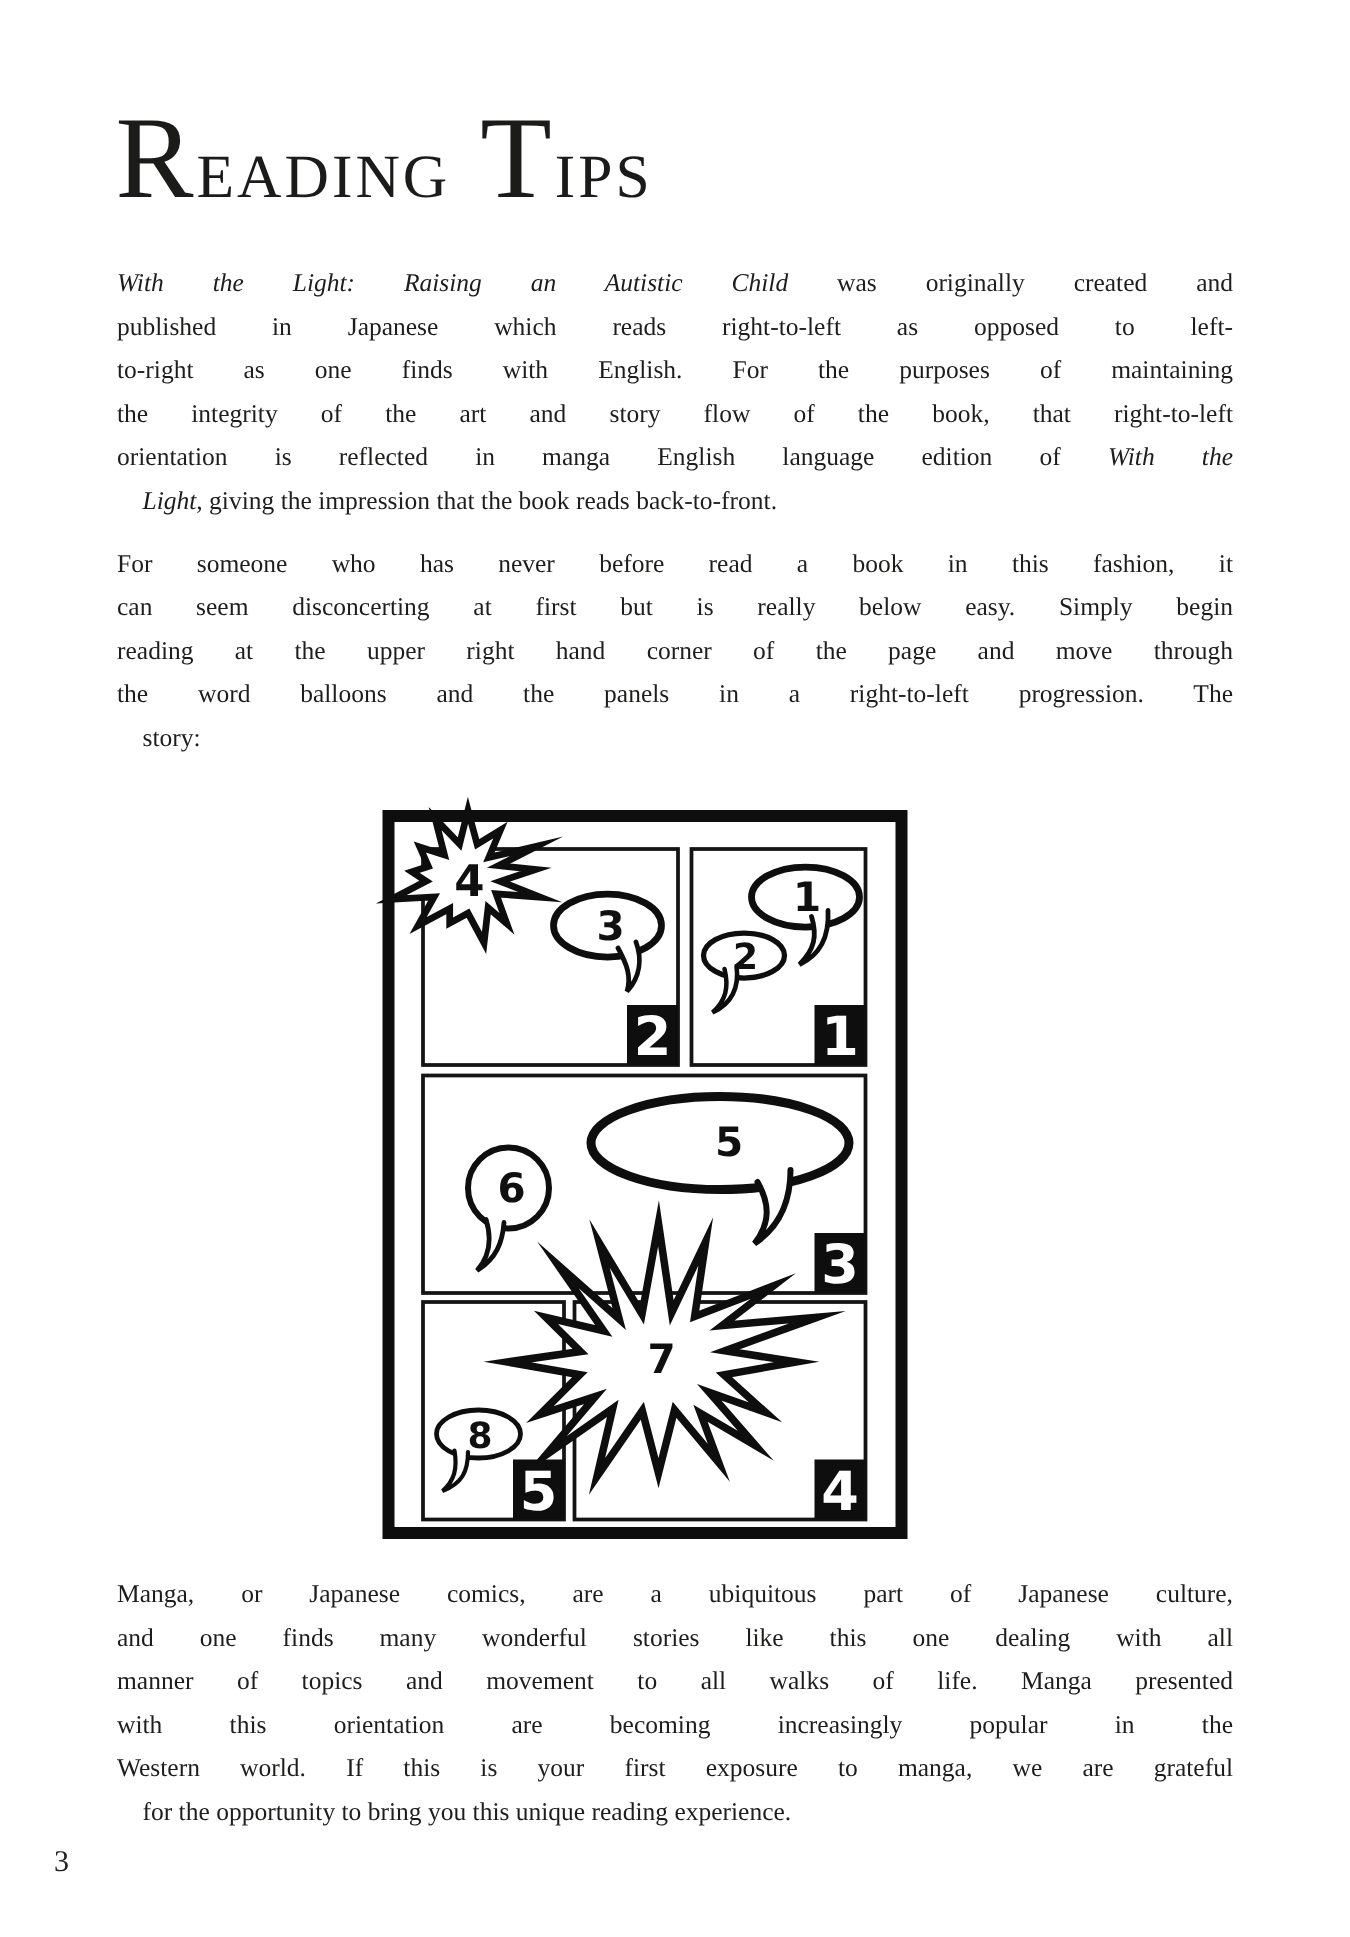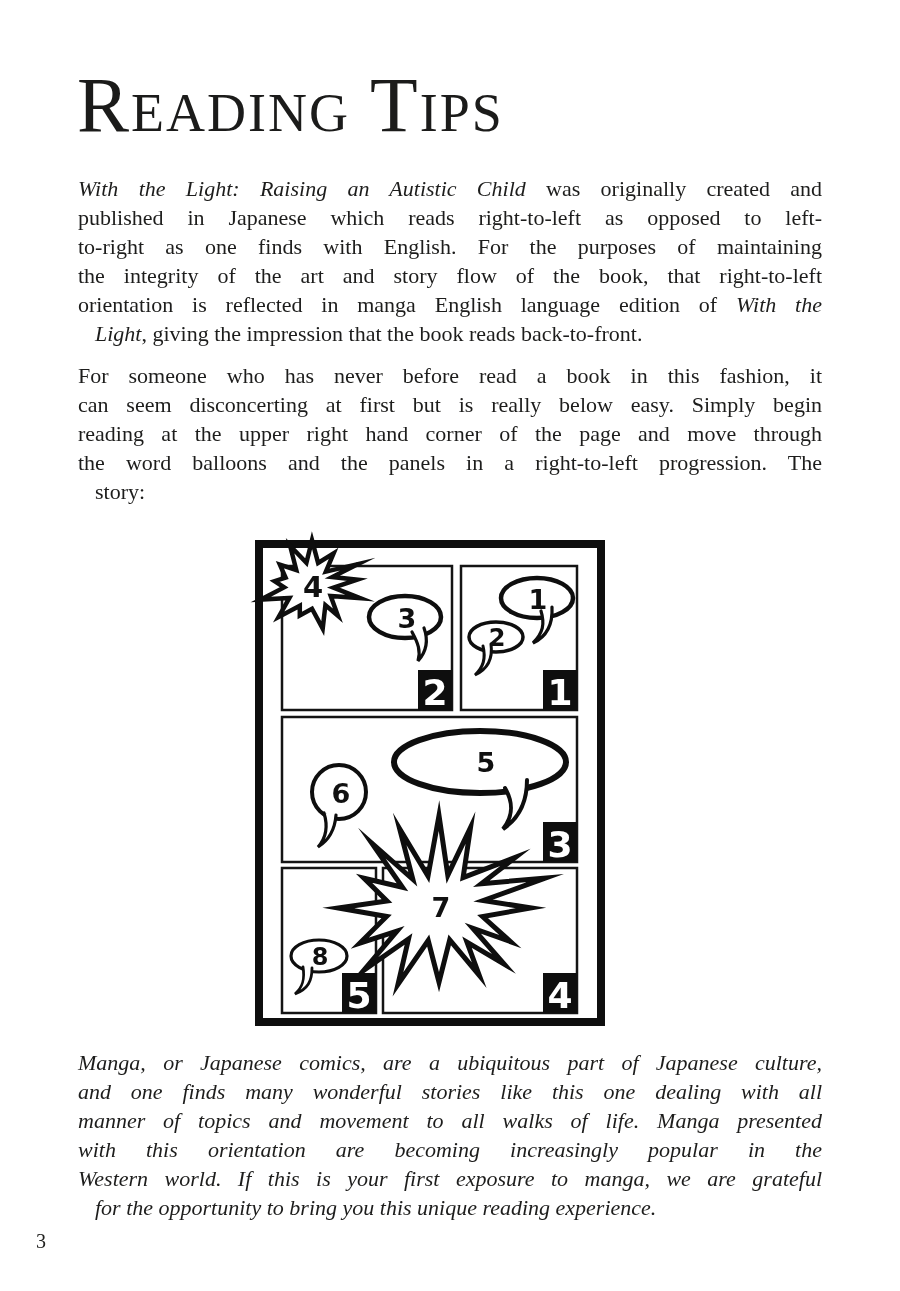--- a/index.html
+++ b/index.html
@@ -7,31 +7,31 @@
   body {
     width:900px; height:1291px; position:relative; overflow:hidden;
     font-family:"Liberation Serif", serif; color:#1d1d1c;
   }
   .page { position:absolute; inset:0; background:#ffffff; }
 
   
   .title { position:absolute; left:77px; top:66px; white-space:nowrap;
            font-weight:400; color:#1b1b1a; letter-spacing:2px; line-height:1; }
   .title .cap { font-size:78px; }
-  .title .sc  { font-size:54px; }
+  .title .sc  { font-size:41px; }
   .title .cap2 { margin-left:20px; }
 
   
-  .para { position:absolute; left:78px; width:744px; font-size:22px; color:#1d1d1c; }
+  .para { position:absolute; left:78px; width:744px; font-size:17px; color:#1d1d1c; }
   .para .line { height:29px; line-height:29px; text-align:justify; text-align-last:justify; white-space:nowrap; }
   .para .line.last { text-align-last:left;margin-left:17px; }
   .para em { font-style:italic; }
   #p1 { top:174px; }
   #p2 { top:361px; }
-  #p3 { top:1048px;font-style:italic; }
+  #p3 { top:1048px; }
 
   
   .diagram { position:absolute; left:255px; top:540px; width:350px; height:486px; }
   .diagram svg { display:block; width:350px; height:486px; overflow:visible; }
   .balloon-num { font-family:"DejaVu Sans", sans-serif; font-weight:bold; fill:#101010; }
   .badge-num   { font-family:"DejaVu Sans", sans-serif; font-weight:bold; fill:#ffffff; }
 
   
   .pageno { position:absolute; left:36px; top:1230px; font-size:20px; color:#222220; }
 </style>

